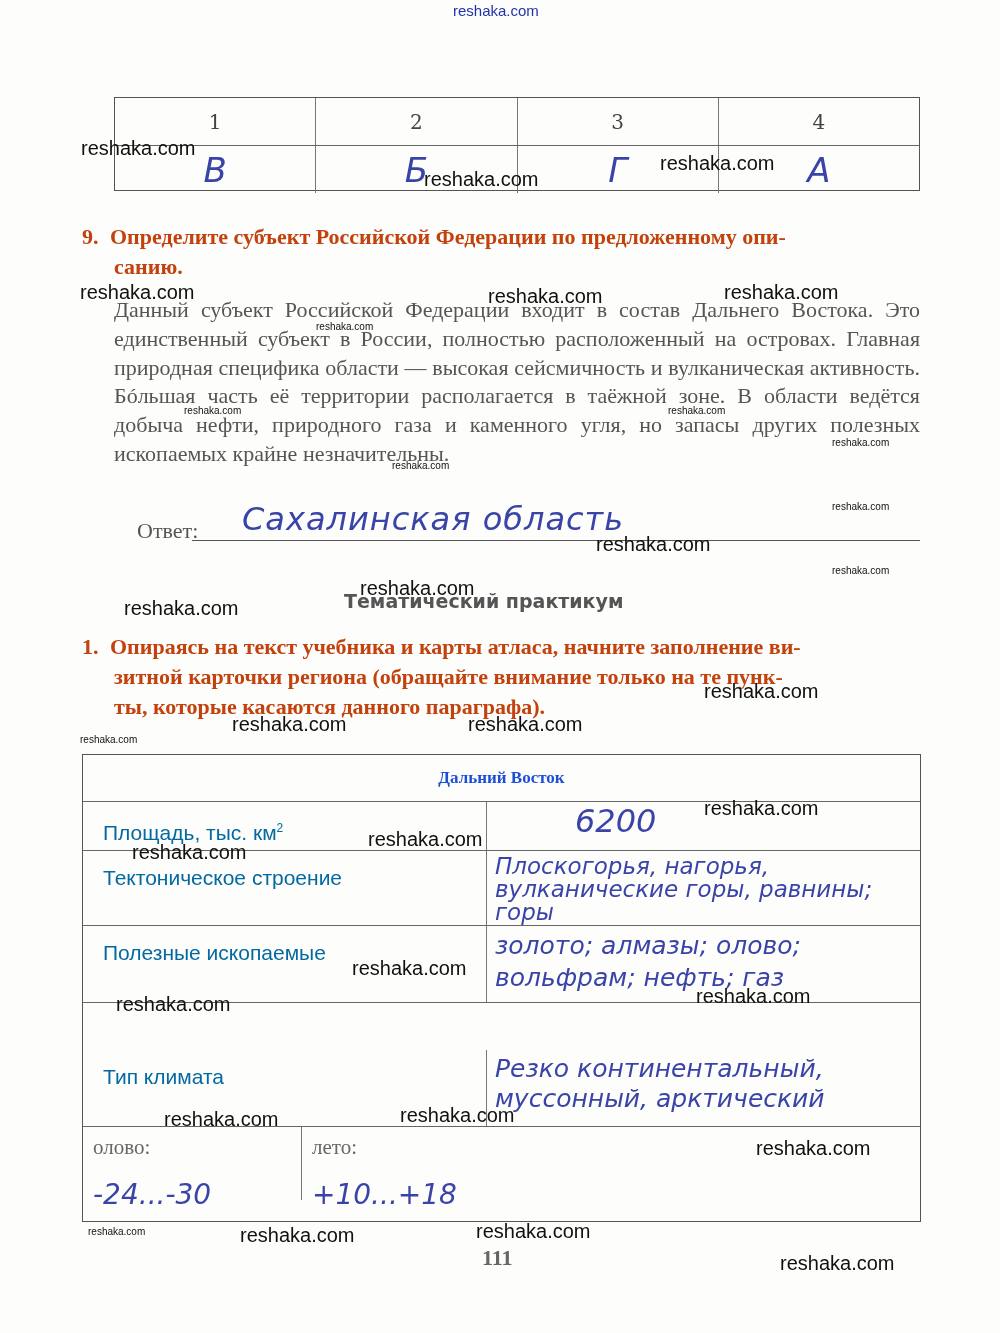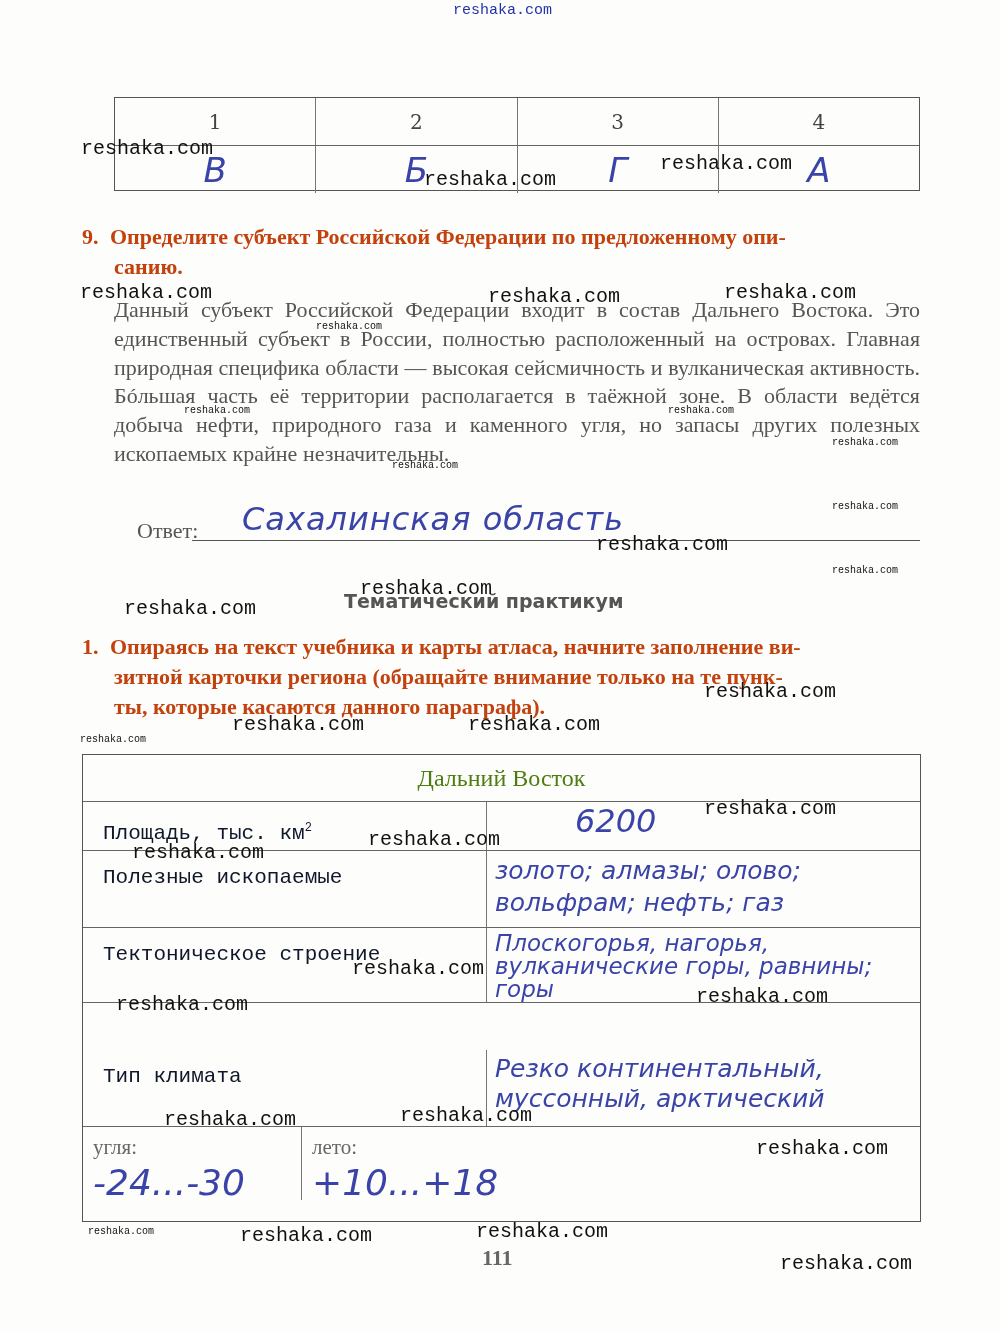--- a/index.html
+++ b/index.html
@@ -30,35 +30,35 @@
 
   .answer-line { left: 114px; top: 500px; width: 806px; height: 44px; }
   .answer-label { font-family: "Liberation Serif", serif; font-size: 22px; color: #555; position: absolute; left: 0; top: 18px; margin-left: 23px; }
   .answer-underline { position: absolute; left: 78px; right: 0; top: 40px; border-bottom: 1.5px solid #555; }
   .answer-value { position: absolute; left: 128px; top: 0; font-size: 32px; letter-spacing: 1px; }
 
   .section-title { left: 344px; top: 590px; font-family: "DejaVu Sans", sans-serif; font-weight: bold; font-size: 19px; color: #555; }
 
   
   .card { left: 82px; top: 754px; width: 839px; height: 468px; border: 1.5px solid #555; box-sizing: border-box; }
-  .card-head { height: 46px; display: flex; align-items: center; justify-content: center; font-family: "Liberation Serif", serif; font-weight: normal; font-size: 24px; color: #4d7c0f; border-bottom: 1.5px solid #666; }
+  .card-head { height: 46px; display: flex; align-items: center; justify-content: center; font-family: "Liberation Serif", serif; font-weight: bold; font-size: 17px; color: #1d4ed8; border-bottom: 1.5px solid #666; }
   .card-row { display: flex; border-bottom: 1.5px solid #666; }
   .card-row:last-child { border-bottom: none; }
-  .card-label { width: 404px; box-sizing: border-box; padding: 12px 0 0 20px; font-family: Liberation Mono, monospace; font-size: 21px; color: #0f172a; line-height: 29px; border-right: 1px solid #777; }
+  .card-label { width: 404px; box-sizing: border-box; padding: 12px 0 0 20px; font-family: Liberation Sans, sans-serif; font-size: 21px; color: #0369a1; line-height: 29px; border-right: 1px solid #777; }
   .card-value { flex: 1; position: relative; padding: 4px 8px; box-sizing: border-box; font-size: 26px; line-height: 31px; }
   .sub-split { display: flex; flex: 1; }
   .sub-cell { flex: 1; padding: 8px 10px; box-sizing: border-box; position: relative; }
   .sub-cell + .sub-cell { border-left: 1px solid #777; }
   .sub-label { font-family: "Liberation Serif", serif; font-size: 21px; color: #666; }
-  .sub-val { font-size: 36px; margin-top: 2px; }
+  .sub-val { font-size: 28px; margin-top: 18px; }
   sup { font-size: 12px; }
 
   .page-num { left: 482px; top: 1245px; font-family: "Liberation Serif", serif; font-weight: bold; font-size: 22px; color: #666; }
 
-  .wm { position: absolute; font-family: Liberation Mono, monospace; color: #111; white-space: nowrap; }
+  .wm { position: absolute; font-family: Liberation Sans, sans-serif; color: #111; white-space: nowrap; }
   .wm.big { font-size: 20px; }
   .wm.small { font-size: 10px; }
   .wm.top { color: #2233aa; font-size: 15px; }
 </style>
 </head>
 <body>
 
 <div class="wm top" style="left:453px; top:2px;">reshaka.com</div>
 
 <div class="abs ans-table">
@@ -98,39 +98,39 @@
 </div>
 
 <div class="abs card">
   <div class="card-head">Дальний Восток</div>
 
   <div class="card-row" style="height:48px;">
     <div class="card-label"><span>Площадь, тыс. км</span><sup>2</sup></div>
     <div class="card-value hand" style="padding-left:88px; font-size:32px; padding-top:4px;">6200</div>
   </div>
 
+  <div class="card-row" style="height:74px;">
+    <div class="card-label">Тектоническое строение</div>
+    <div class="card-value hand" style="font-size:23px; line-height:23px;">Плоскогорья, нагорья, вулканические горы, равнины; горы</div>
+  </div>
+
   <div class="card-row" style="height:76px;">
     <div class="card-label">Полезные ископаемые</div>
     <div class="card-value hand" style="font-size:25px; line-height:32px;">золото; алмазы; олово; вольфрам; нефть; газ</div>
-  </div>
-
-  <div class="card-row" style="height:74px;">
-    <div class="card-label">Тектоническое строение</div>
-    <div class="card-value hand" style="font-size:23px; line-height:23px;">Плоскогорья, нагорья, вулканические горы, равнины; горы</div>
   </div>
 
   <div class="card-row" style="height:76px;margin-top:47px;">
     <div class="card-label">Тип климата</div>
     <div class="card-value hand" style="font-size:25px; line-height:30px;">Резко континентальный, муссонный, арктический</div>
   </div>
 
   <div class="card-row" style="height:73px;">
     <div class="sub-split">
       <div class="sub-cell" style="flex:0 0 218px;">
-        <div class="sub-label">угля:</div>
+        <div class="sub-label">олово:</div>
         <div class="sub-val hand">-24...-30</div>
       </div>
       <div class="sub-cell">
         <div class="sub-label">лето:</div>
         <div class="sub-val hand">+10...+18</div>
       </div>
     </div>
   </div>
 
 </div>

